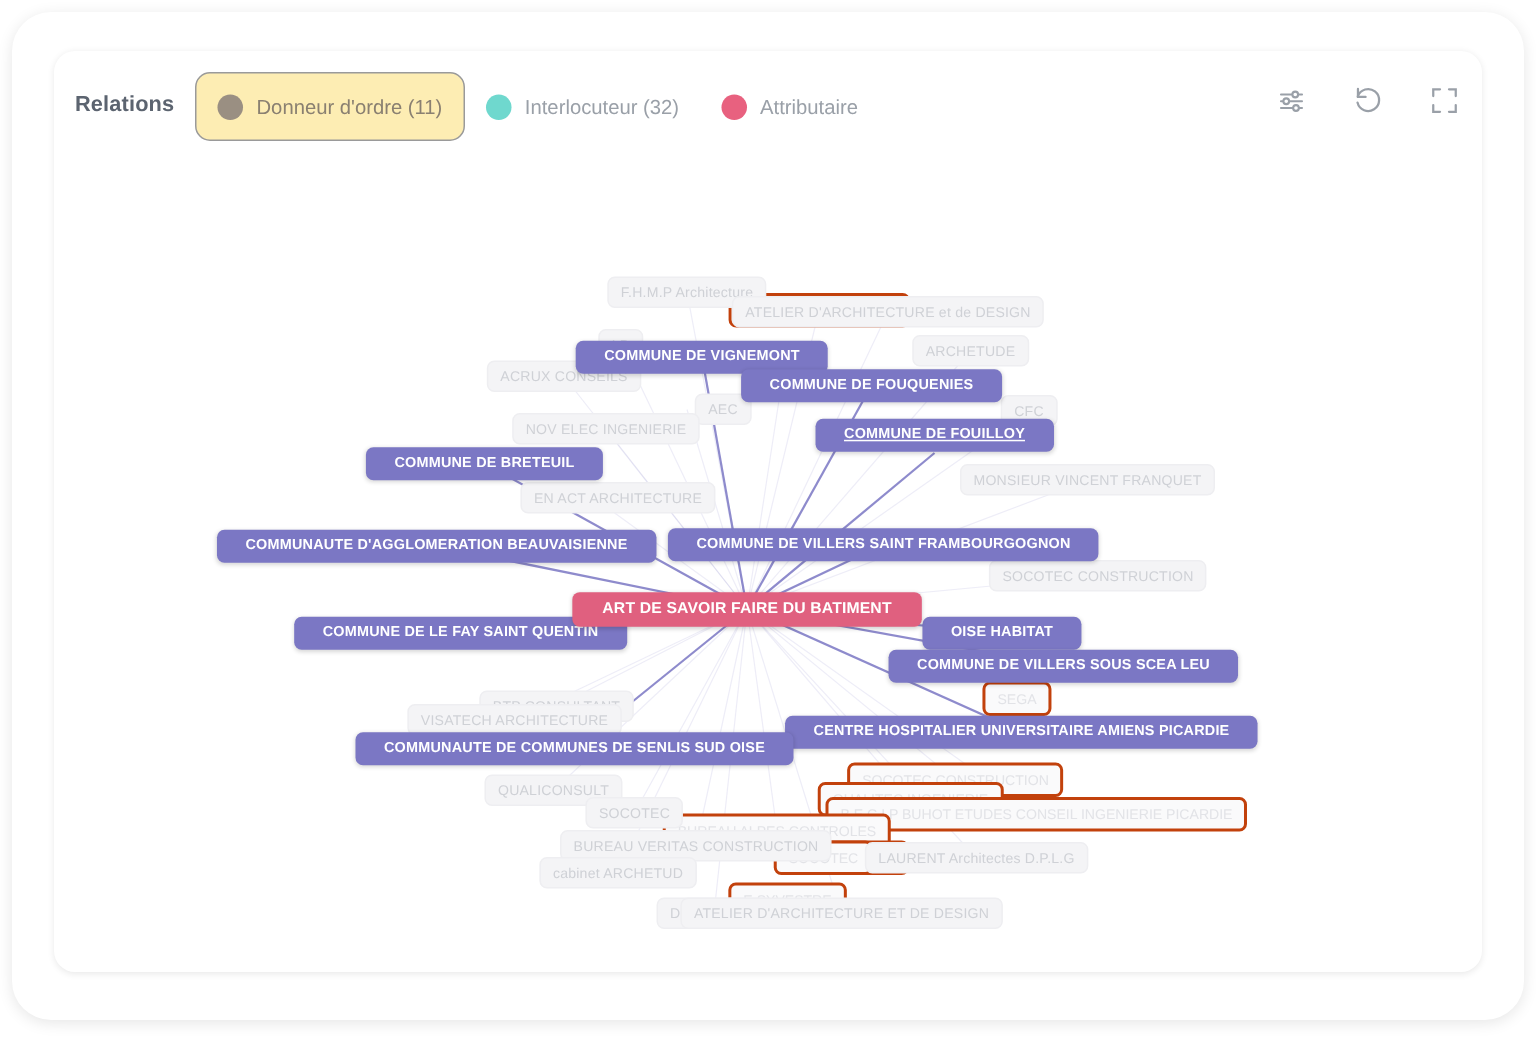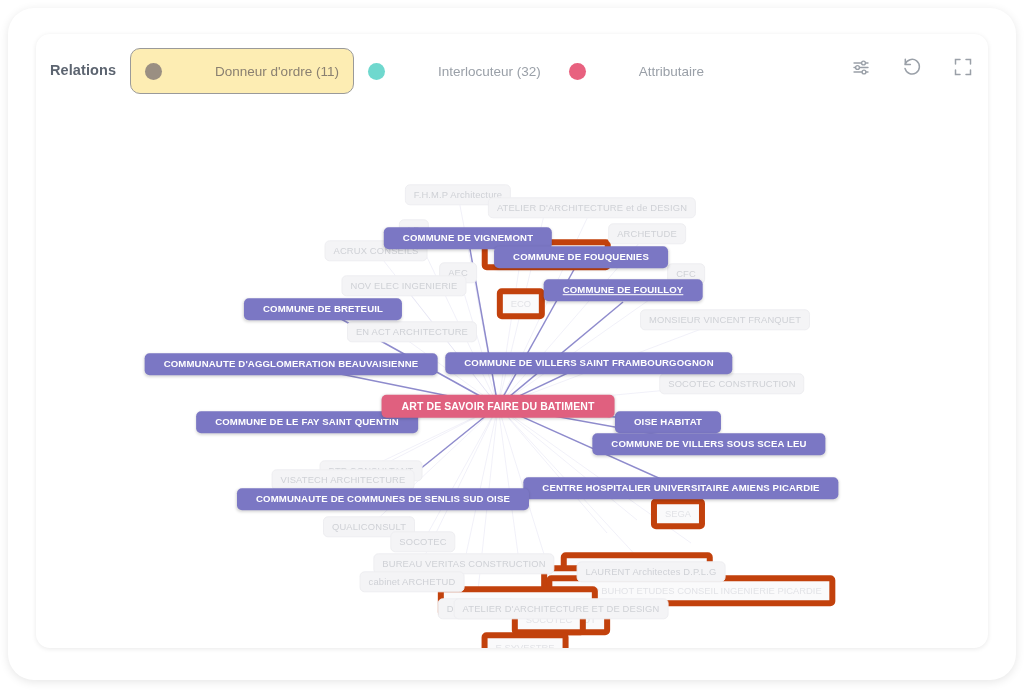--- a/index.html
+++ b/index.html
@@ -34,21 +34,20 @@
     letter-spacing:.1px;
   }
   .legend{
     position:absolute;left:94px;top:13px;
     display:flex;align-items:center;height:48px;
   }
   .legend-chip{
     display:flex;align-items:center;height:46px;
     padding:0 14px;border-radius:10px;
     box-sizing:border-box;
-    gap:44px;
   }
   .legend-chip.active{
     background:#fdedb3;
     border:1.5px solid #9a9a9a;
   }
   .legend-dot{
     width:17px;height:17px;border-radius:50%;
     margin-right:9px;flex:none;
   }
   .legend-label{
@@ -97,23 +96,22 @@
     background:#f4f4f6;color:#cfd1d6;
     font-size:9.4px;font-weight:normal;
     padding:5px 8px;letter-spacing:.15px;
     border:1px solid #eeeef1;
     z-index:10;
   }
   .node.ultra-faded{
     background:#fafafb;color:#e2e3e7;
     font-size:9.4px;
     padding:5px 8px;
-    border:6px solid #c2410c;
+    border:2px solid #c2410c;
     z-index:8;
-    margin-top:48px;
   }
 </style>
 </head>
 <body>
 
 <div class="page-shell">
   <div class="relations-card">
 
     <div class="card-header">
       <div class="header-title">Relations</div>
@@ -212,21 +210,21 @@
           <div class="node donneur" style="left: 673px; top: 338px;">COMMUNE DE VILLERS SOUS SCEA LEU</div>
           <div class="node donneur" style="left: 645px; top: 382px;">CENTRE HOSPITALIER UNIVERSITAIRE AMIENS PICARDIE</div>
           <div class="node donneur" style="left: 347px; top: 393px;">COMMUNAUTE DE COMMUNES DE SENLIS SUD OISE</div>
           <div class="node faded" style="left: 422px; top: 89px;">F.H.M.P  Architecture</div>
           <div class="node ultra-faded" style="left: 510px; top: 101px;">SCEA ARCHITECTURE</div>
           <div class="node faded" style="left: 556px; top: 102px;">ATELIER D'ARCHITECTURE et de DESIGN</div>
           <div class="node faded" style="left: 378px; top: 124px;">LD</div>
           <div class="node faded" style="left: 611px; top: 128px;">ARCHETUDE</div>
           <div class="node faded" style="left: 340px; top: 145px;">ACRUX CONSEILS</div>
           <div class="node ultra-faded" style="left: 485px; top: 150px;">ECO</div>
-          <div class="node faded" style="left: 422px; top: 167px;">AEC</div>
+          <div class="node faded" style="left: 446px; top: 167px;">AEC</div>
           <div class="node faded" style="left: 650px; top: 168px;">CFC</div>
           <div class="node faded" style="left: 368px; top: 180px;">NOV ELEC INGENIERIE</div>
           <div class="node faded" style="left: 689px; top: 214px;">MONSIEUR VINCENT FRANQUET</div>
           <div class="node faded" style="left: 376px; top: 226px;">EN ACT ARCHITECTURE</div>
           <div class="node faded" style="left: 696px; top: 278px;">SOCOTEC CONSTRUCTION</div>
           <div class="node ultra-faded" style="left: 642px; top: 360px;">SEGA</div>
           <div class="node faded" style="left: 335px; top: 365px;">BTP CONSULTANT</div>
           <div class="node faded" style="left: 307px; top: 374px;">VISATECH ARCHITECTURE</div>
           <div class="node ultra-faded" style="left: 601px; top: 414px;">SOCOTEC CONSTRUCTION</div>
           <div class="node faded" style="left: 333px; top: 421px;">QUALICONSULT</div>

